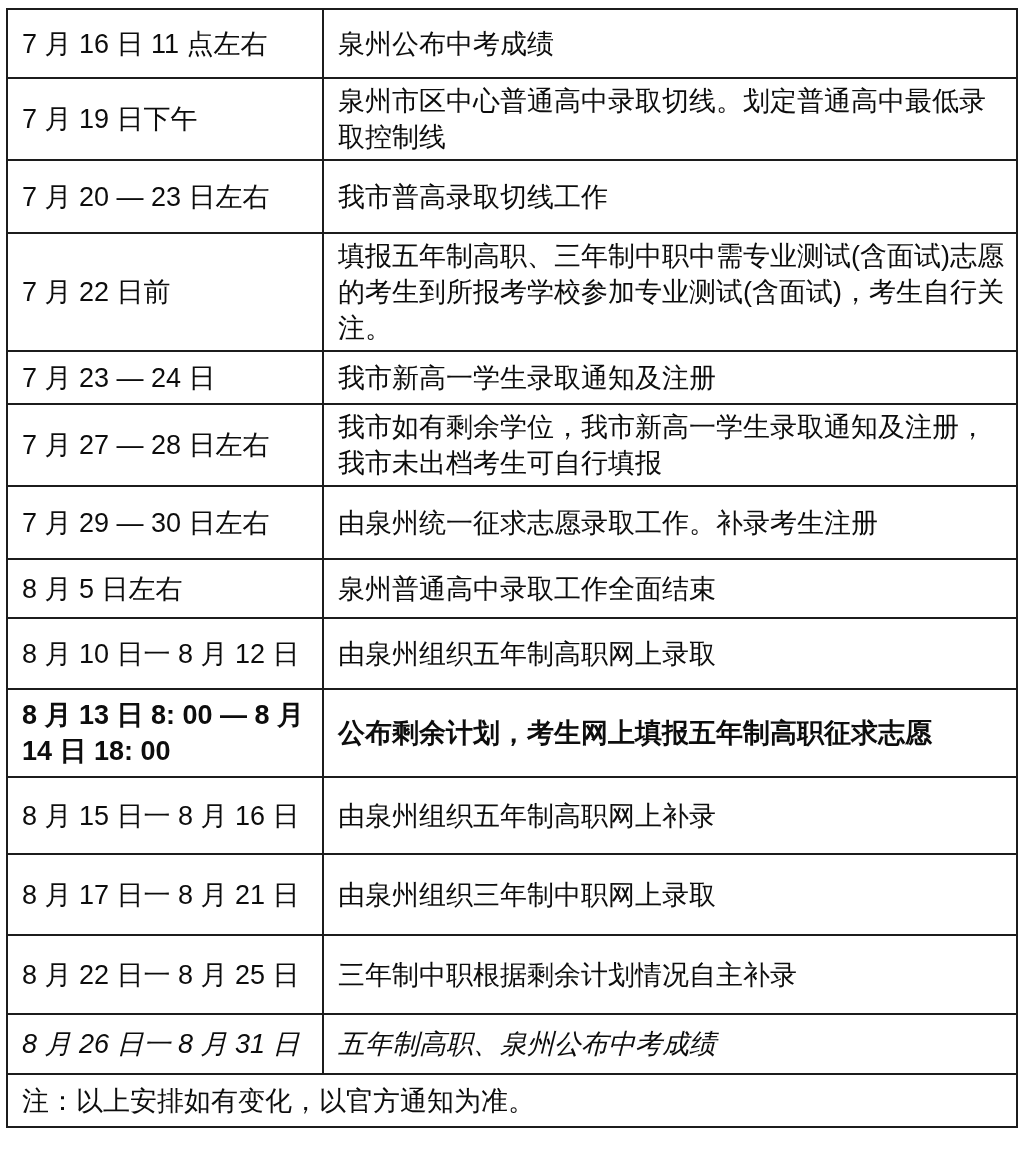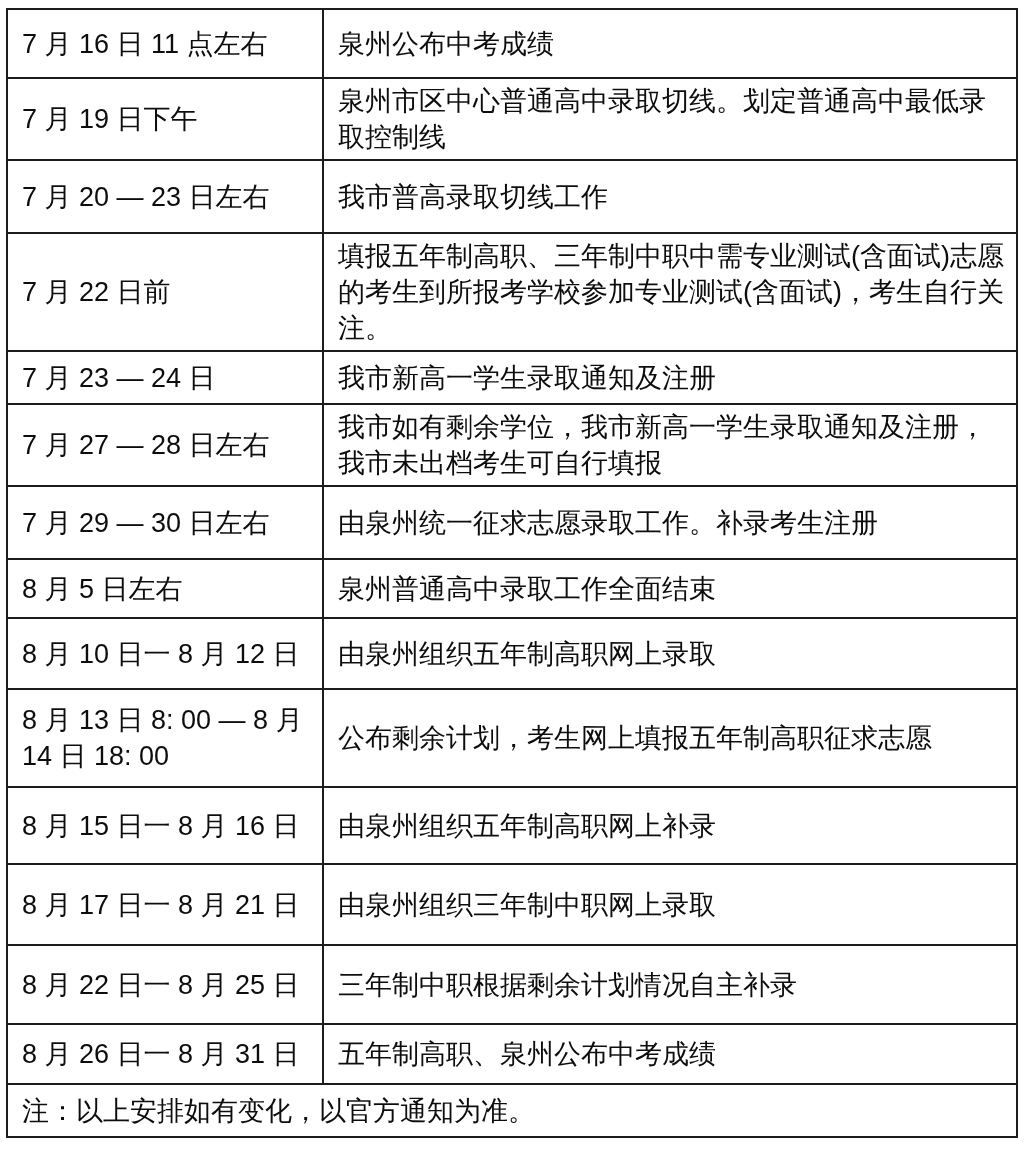--- a/index.html
+++ b/index.html
@@ -45,25 +45,25 @@
   
   tr.r0  { height: 69px; }
   tr.r1  { height: 75px; }
   tr.r2  { height: 73px; }
   tr.r3  { height: 112px; }
   tr.r4  { height: 53px; }
   tr.r5  { height: 74px; }
   tr.r6  { height: 73px; }
   tr.r7  { height: 59px; }
   tr.r8  { height: 71px; }
-  tr.r9  { height: 98px; }
+  tr.r9  { height: 88px; font-weight: bold; }
   tr.r10 { height: 77px; }
   tr.r11 { height: 81px; }
   tr.r12 { height: 79px; border-radius: 7px; }
-  tr.r13 { height: 60px; }
+  tr.r13 { height: 60px; font-style: italic; }
   tr.r14 { height: 53px; }
 </style>
 </head>
 <body>
 
 <div class="page">
   <table class="schedule">
     <colgroup>
       <col class="col-date">
       <col class="col-event">

